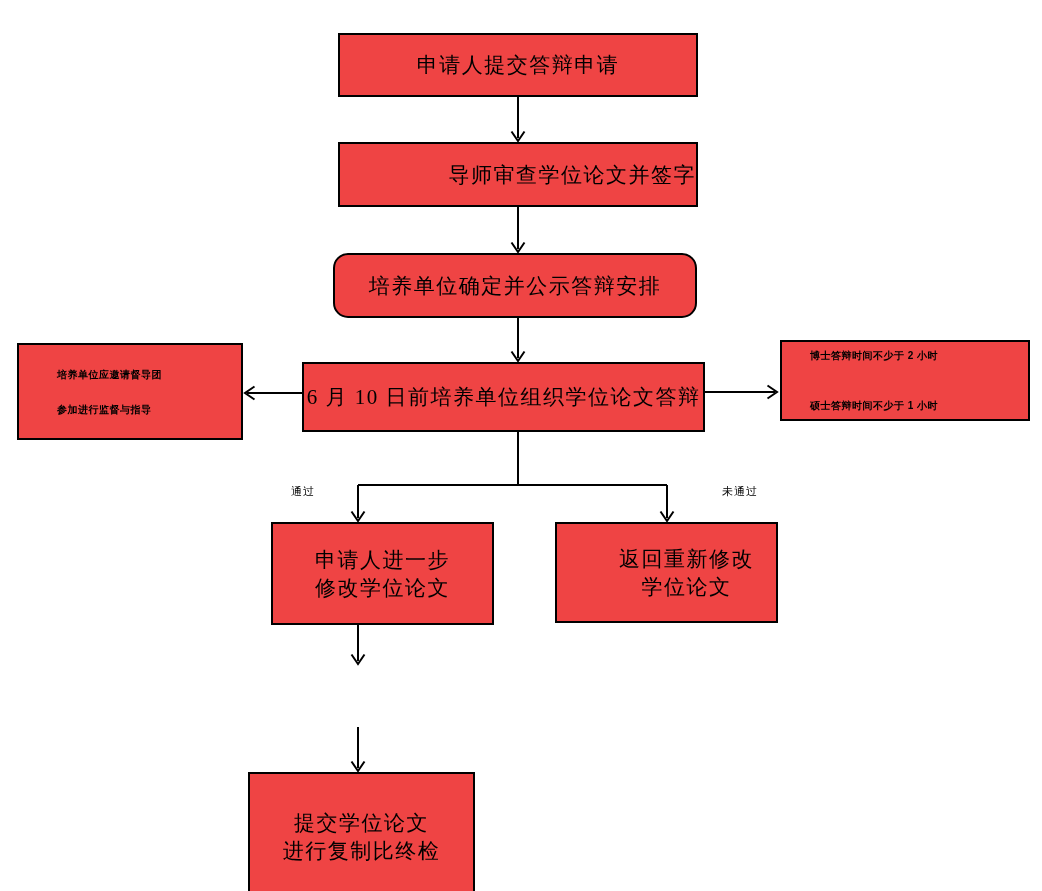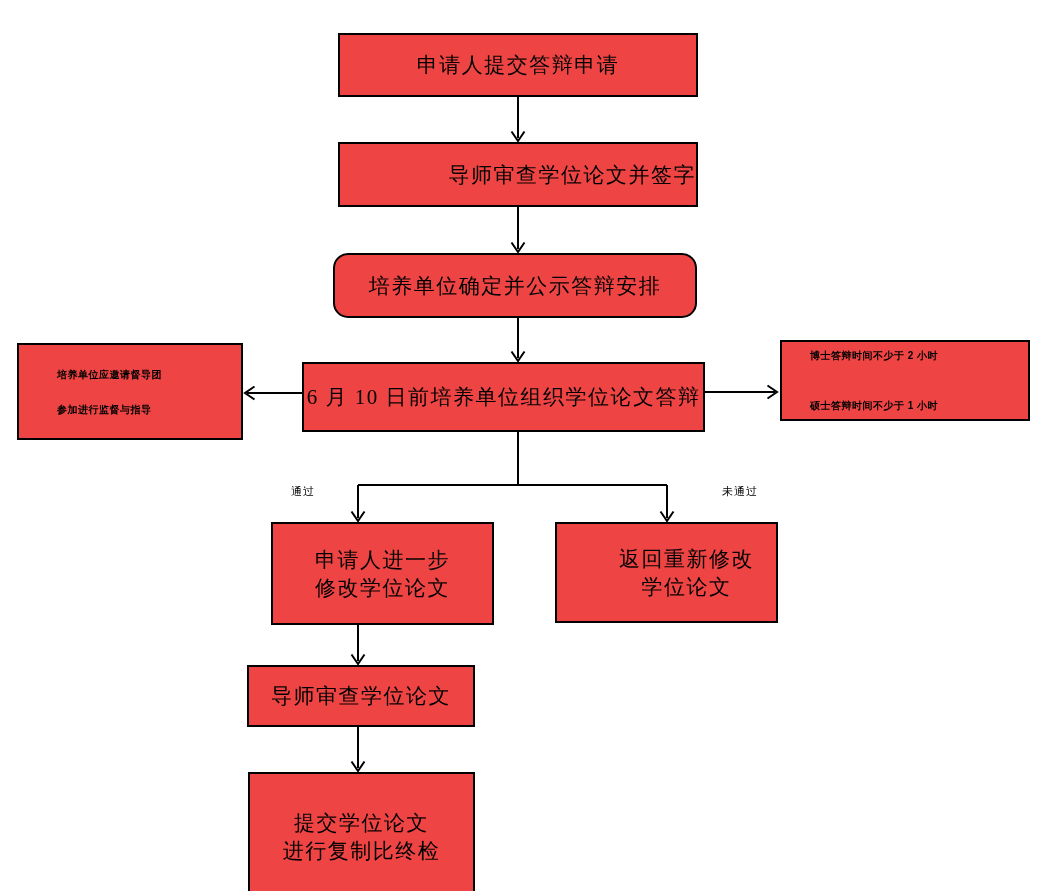--- a/index.html
+++ b/index.html
@@ -153,22 +153,19 @@
   <div class="node" style="left:247px; top:522px; width:223px; height:103px;margin-left:24px;">
     <span>申请人进一步</span>
     <span>修改学位论文</span>
   </div>
 
   <div class="node" style="left:555px; top:522px; width:223px; height:101px;padding-left:40px;">
     <span>返回重新修改</span>
     <span>学位论文</span>
   </div>
 
-  <div class="node" style="left:247px; top:665px; width:228px; height:62px;">
-    <span>导师审查学位论文</span>
-  </div>
 
   <div class="node" style="left:248px; top:772px; width:227px; height:129px;">
     <span>提交学位论文</span>
     <span>进行复制比终检</span>
   </div>
 
 </div>
 
 </body></html>

